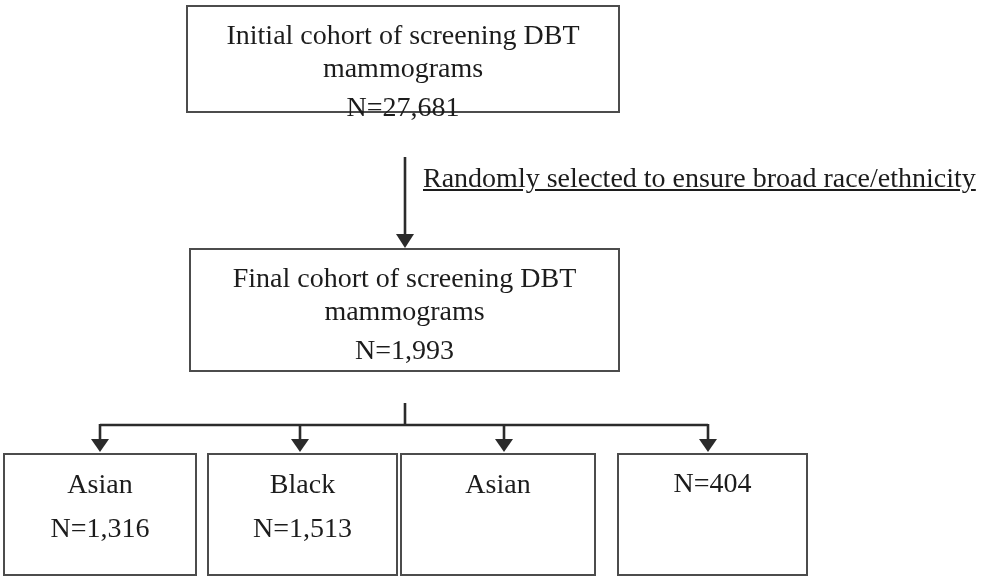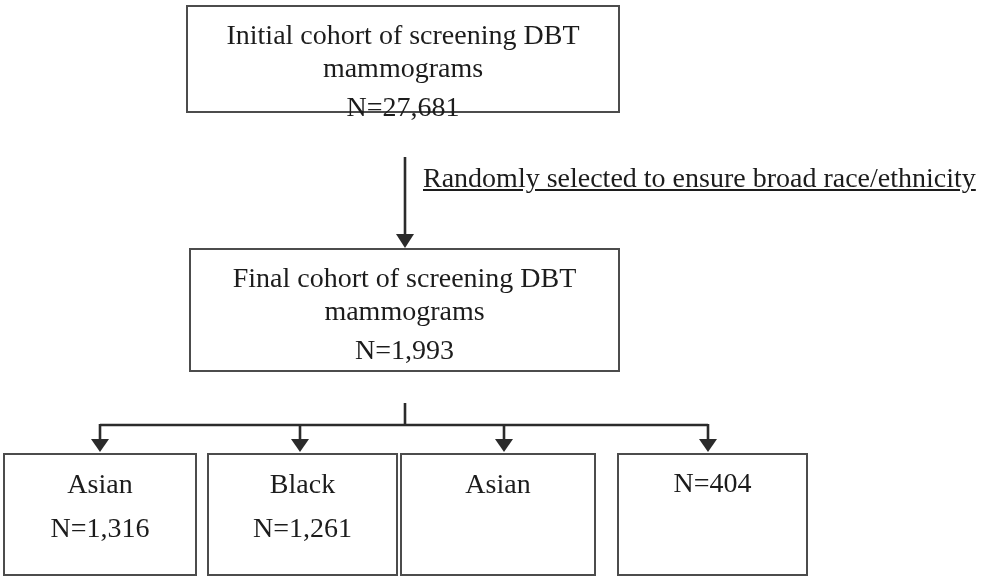--- a/index.html
+++ b/index.html
@@ -115,21 +115,21 @@
     <div class="box-title">Final cohort of screening DBT mammograms</div>
     <div class="box-count">N=1,993</div>
   </div>
 
   <div class="box race-box race-box-0">
     <div class="box-title">Asian</div>
     <div class="box-count">N=1,316</div>
   </div>
   <div class="box race-box race-box-1">
     <div class="box-title">Black</div>
-    <div class="box-count">N=1,261</div>
+    <div class="box-count">N=1,513</div>
   </div>
   <div class="box race-box race-box-2">
     <div class="box-title">Asian</div>
   </div>
   <div class="box race-box race-box-3">
     <div class="box-count">N=404</div>
   </div>
 
 </div>
 

